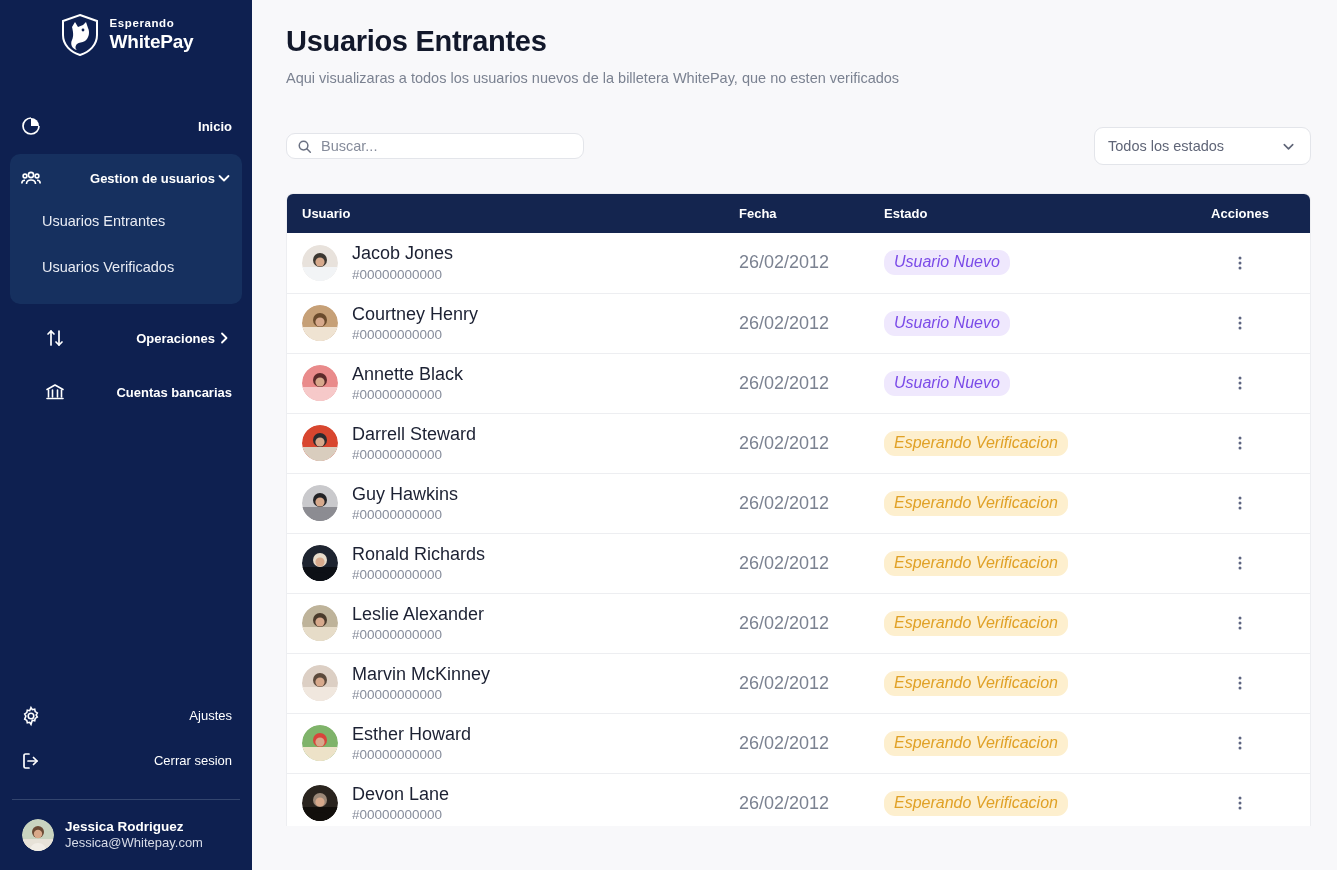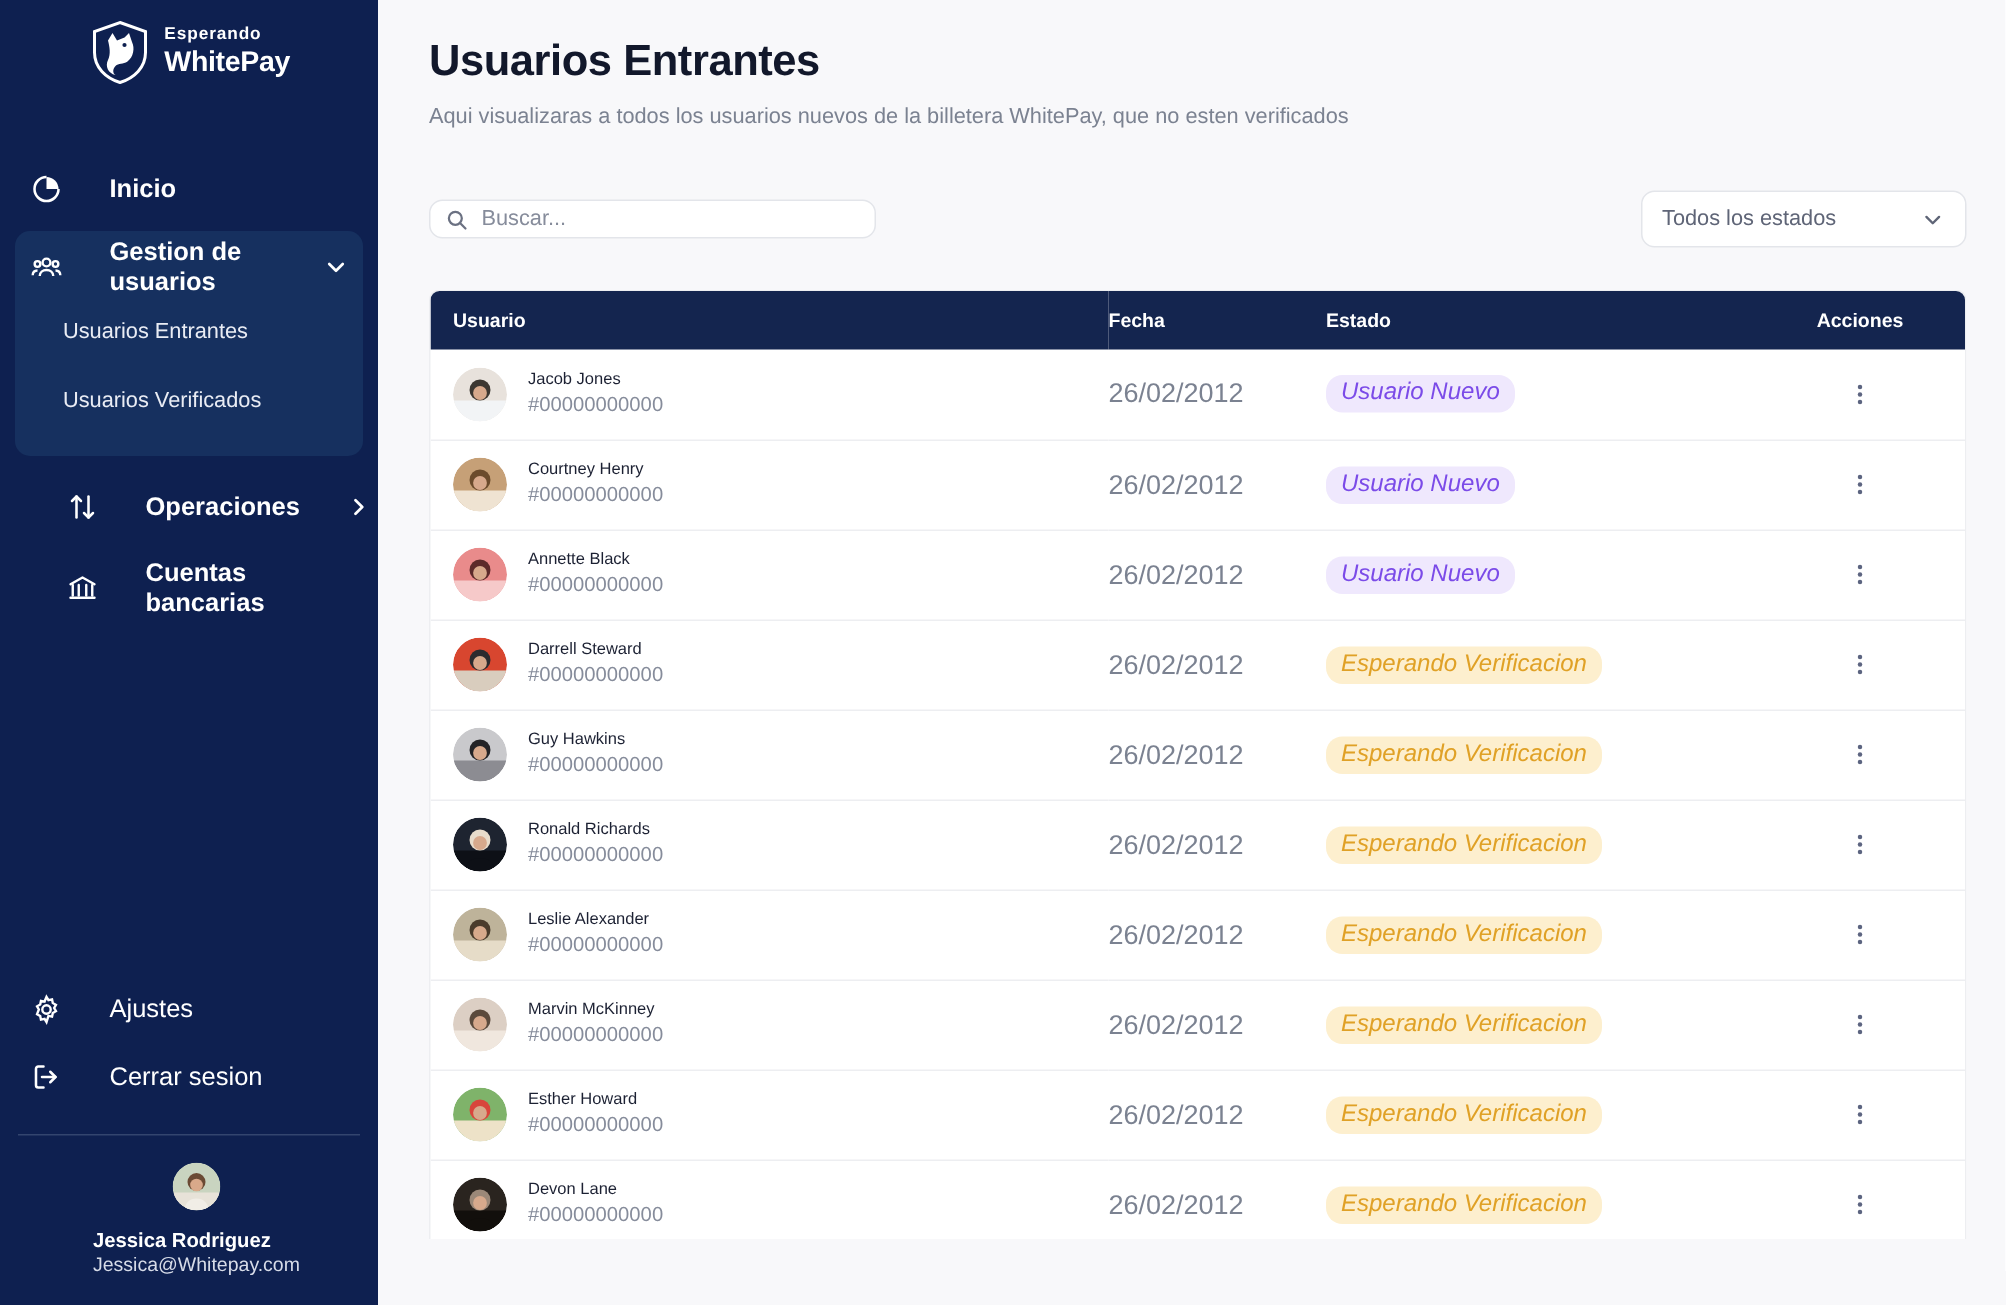--- a/index.html
+++ b/index.html
@@ -27,27 +27,28 @@
     height: 58px;
   }
   .logo-mark { width: 42px; height: 44px; flex: 0 0 42px; }
   .logo-text { display: flex; flex-direction: column; line-height: 1; }
   .logo-text .l1 { font-size: 11.5px; font-weight: bold; letter-spacing: .6px; color:#fff; }
   .logo-text .l2 { font-size: 19px; font-weight: bold; letter-spacing: -.2px; color:#fff; margin-top: 2px; }
 
   .nav { margin-top: 48px; }
   .nav-item {
     display: flex; align-items: center;
-    gap: 31px;
+    gap: 1px;
     height: 40px;
     padding: 0 20px;
     cursor: pointer;
     color: #ffffff;
-    font-size: 17px;
+    font-size: 13px;
     font-weight: bold;
+    text-align: right;
   }
   .nav-item .ico { width: 22px; height: 22px; flex: 0 0 22px; display:flex; align-items:center; justify-content:center; }
   .nav-item .lbl { flex: 1 1 auto; }
   .nav-item .chev { width: 16px; height: 16px; flex: 0 0 16px; display:flex; align-items:center; justify-content:center; }
 
   .nav-group {
     margin: 8px 10px 0 10px;
     background: #16305F;
     border-radius: 10px;
     padding: 4px 0 14px 0;
@@ -65,21 +66,20 @@
   .nav-spaced { margin-top: 14px; margin-left: 24px; }
 
   .sidebar-bottom {
     position: absolute; left: 0; right: 0; bottom: 0;
     padding-bottom: 0;
   }
   .divider { height: 1px; background: #33456E; margin: 0 12px; }
   .profile {
     display: flex; align-items: center; gap: 11px;
     padding: 18px 12px 18px 22px;
-    flex-direction: column;
   }
   .profile .pavatar {
     width: 32px; height: 32px; border-radius: 50%;
     flex: 0 0 32px; overflow: hidden;
   }
   .profile .pinfo { display:flex; flex-direction: column; line-height:1.3; }
   .profile .pname { font-size: 13.5px; font-weight: bold; color: #ffffff; }
   .profile .pmail { font-size: 13px; color: #D7DCE8; }
 
   
@@ -160,21 +160,21 @@
   th.c-act   { width: auto; text-align: center; }
   tbody tr { border-bottom: 1px solid #EDEEF1; height: 60px; }
   tbody td { padding: 0; vertical-align: middle; font-size: 14px; }
   td.c-user { padding-left: 15px; }
   .ucell { display: flex; align-items: center; gap: 14px; }
   .avatar {
     width: 36px; height: 36px; border-radius: 50%;
     flex: 0 0 36px; overflow: hidden; position: relative;
   }
   .avatar svg { display:block; width: 100%; height: 100%; }
-  .uname { font-size: 11px; color: #1C2133; line-height: 1.35; }
+  .uname { font-size: 18px; color: #1C2133; line-height: 1.35; }
   .uid   { font-size: 13.5px; color: #868C9B; line-height: 1.35; }
   td.c-date { color: #7B8291; font-size: 18px; }
   .badge {
     display: inline-block;
     border-radius: 11px;
     font-size: 16px;
     padding: 4px 10px 5px 10px;
     line-height: 1;
     white-space: nowrap;
     font-style: italic;

